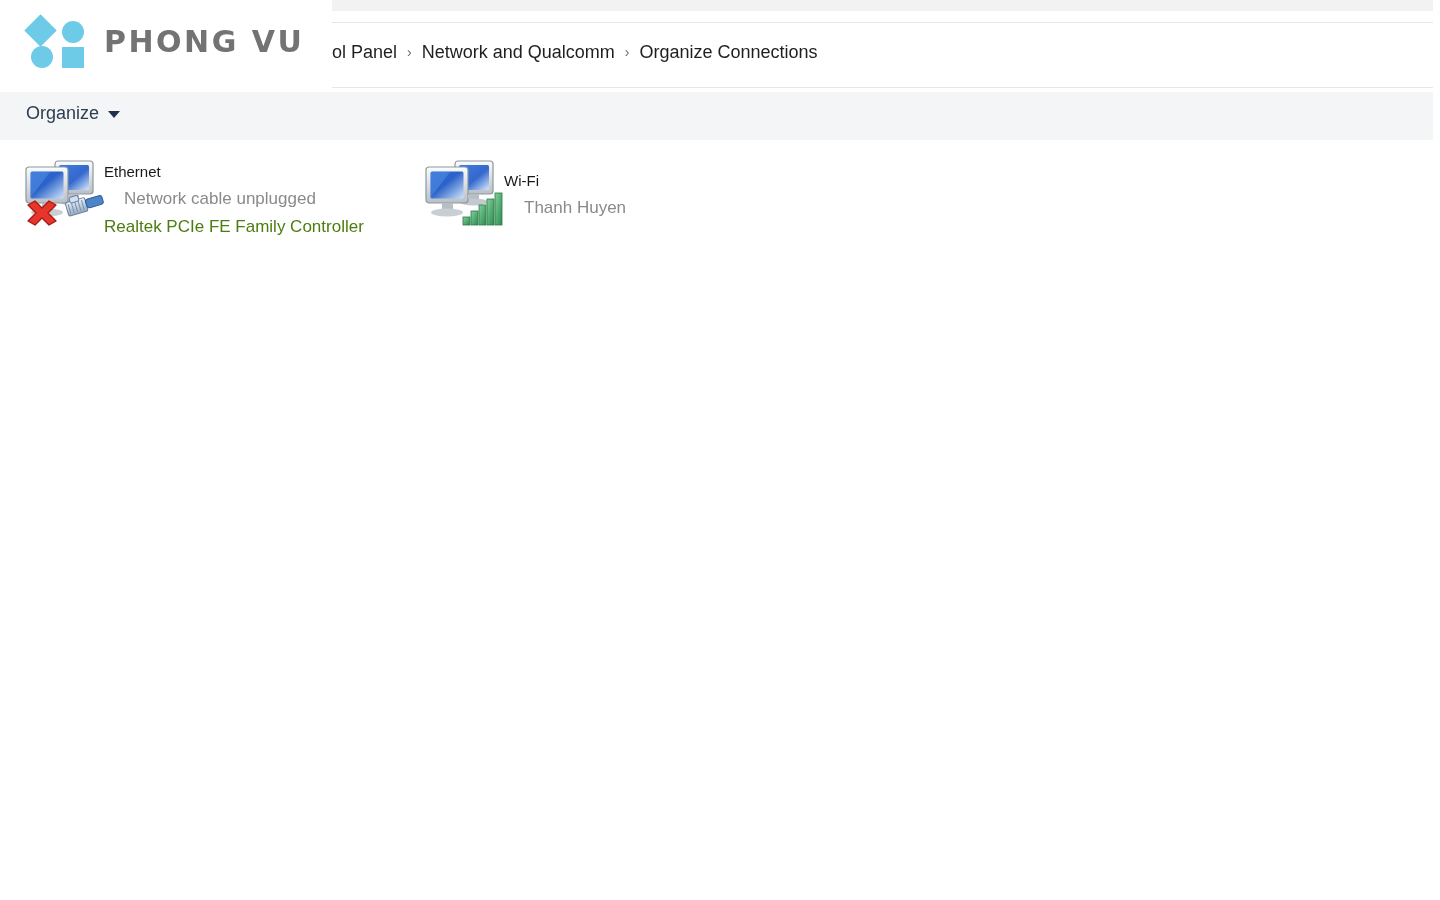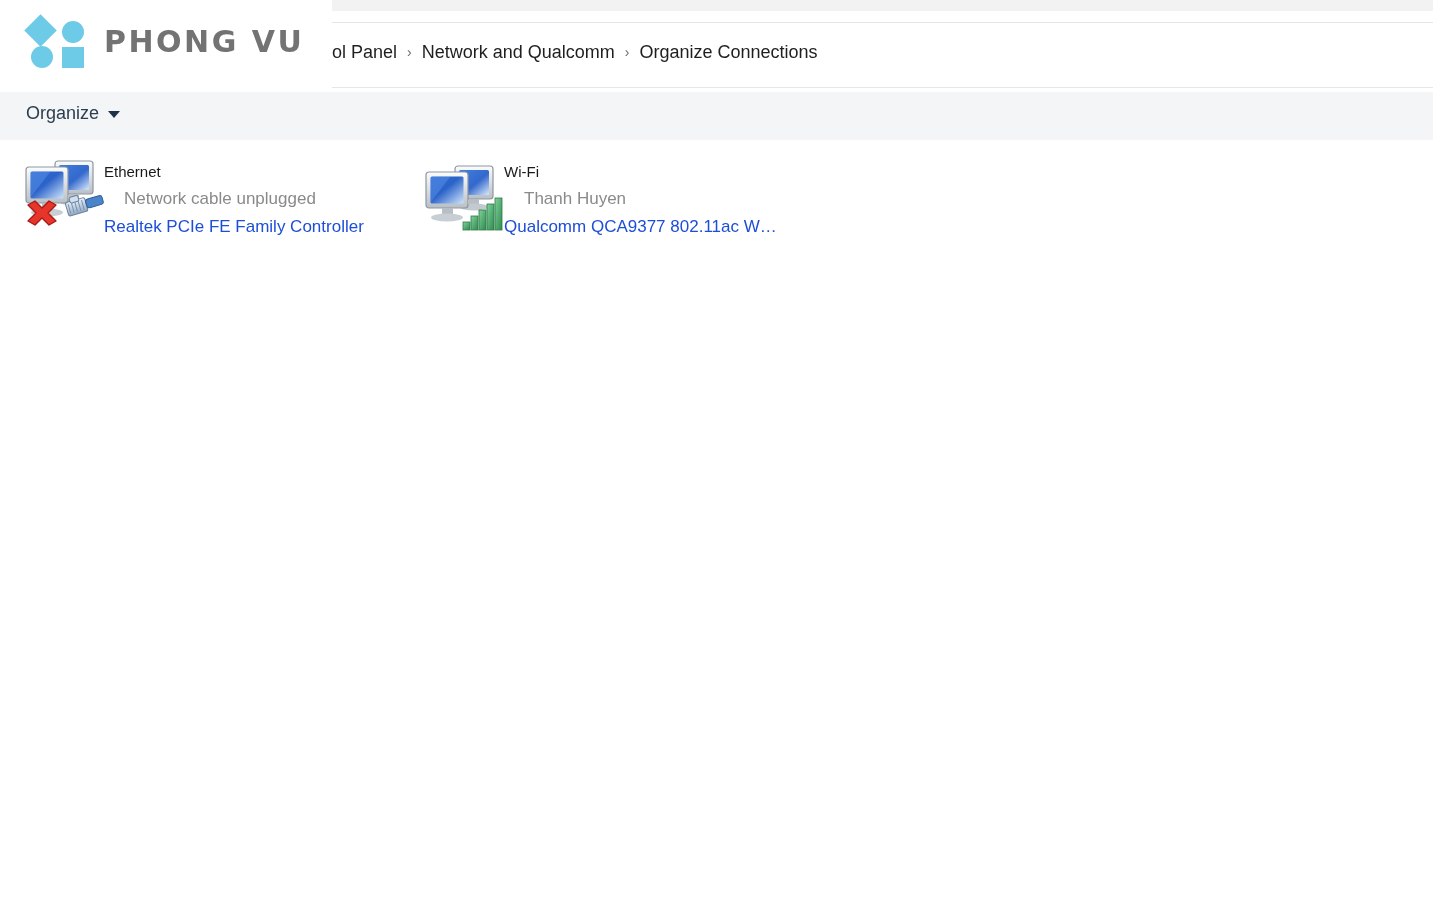--- a/index.html
+++ b/index.html
@@ -202,21 +202,21 @@
   }
   .conn-status {
     font-size: 17px;
     color: #8a8a8a;
     line-height: 28px;
     white-space: nowrap;
     margin-left: 20px;
   }
   .conn-adapter {
     font-size: 17px;
-    color: #1d4ed8;
+    color: #4d7c0f;
     line-height: 28px;
     white-space: nowrap;
   }
 </style>
 </head>
 <body>
 
 <div id="top-strip"></div>
 
 <div id="addressbar">
@@ -357,17 +357,16 @@
           <rect x="49" y="56" width="7" height="14" fill="url(#bar)" stroke="#2b7a46" stroke-width="0.8"></rect>
           <rect x="57" y="50" width="7" height="20" fill="url(#bar)" stroke="#2b7a46" stroke-width="0.8"></rect>
           <rect x="65" y="44" width="7" height="26" fill="url(#bar)" stroke="#2b7a46" stroke-width="0.8"></rect>
           <rect x="73" y="38" width="7" height="32" fill="url(#bar)" stroke="#2b7a46" stroke-width="0.8"></rect>
         </g>
       </svg>
     </div>
     <div class="conn-text">
       <div class="conn-name">Wi-Fi</div>
       <div class="conn-status">Thanh Huyen</div>
-      <div class="conn-adapter">Qualcomm QCA9377 802.11ac W…</div>
     </div>
   </div>
 
 </div>
 
 </body></html>

